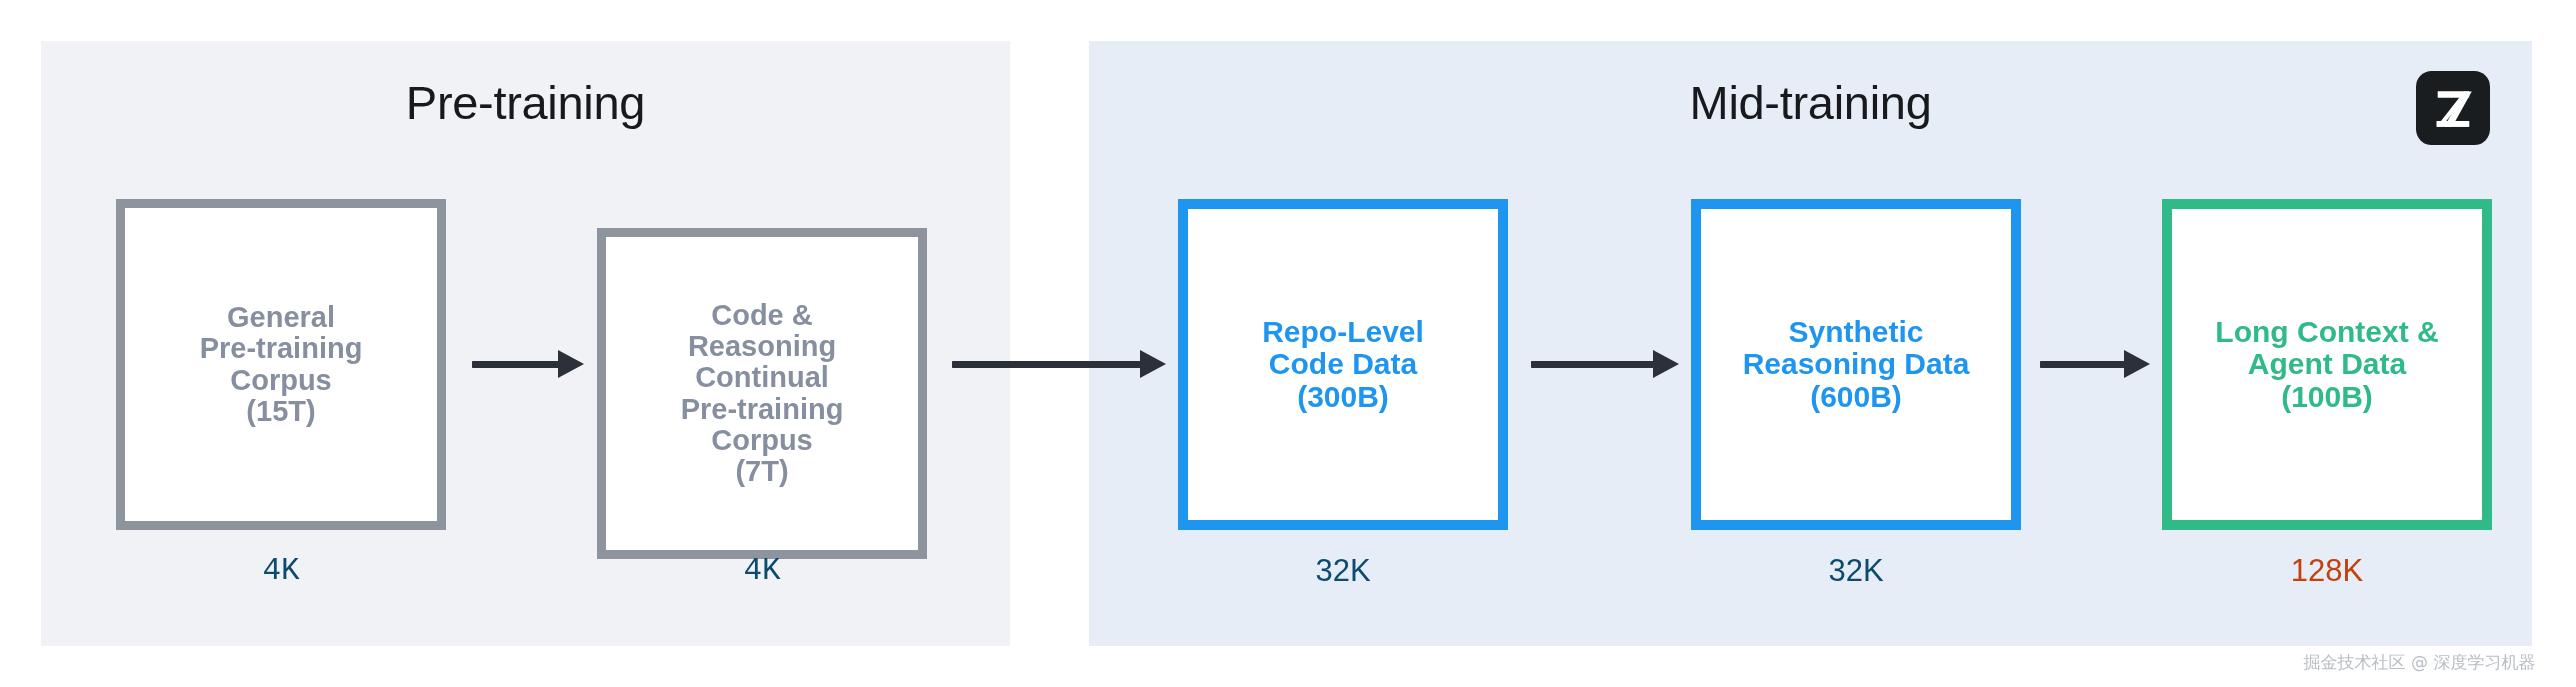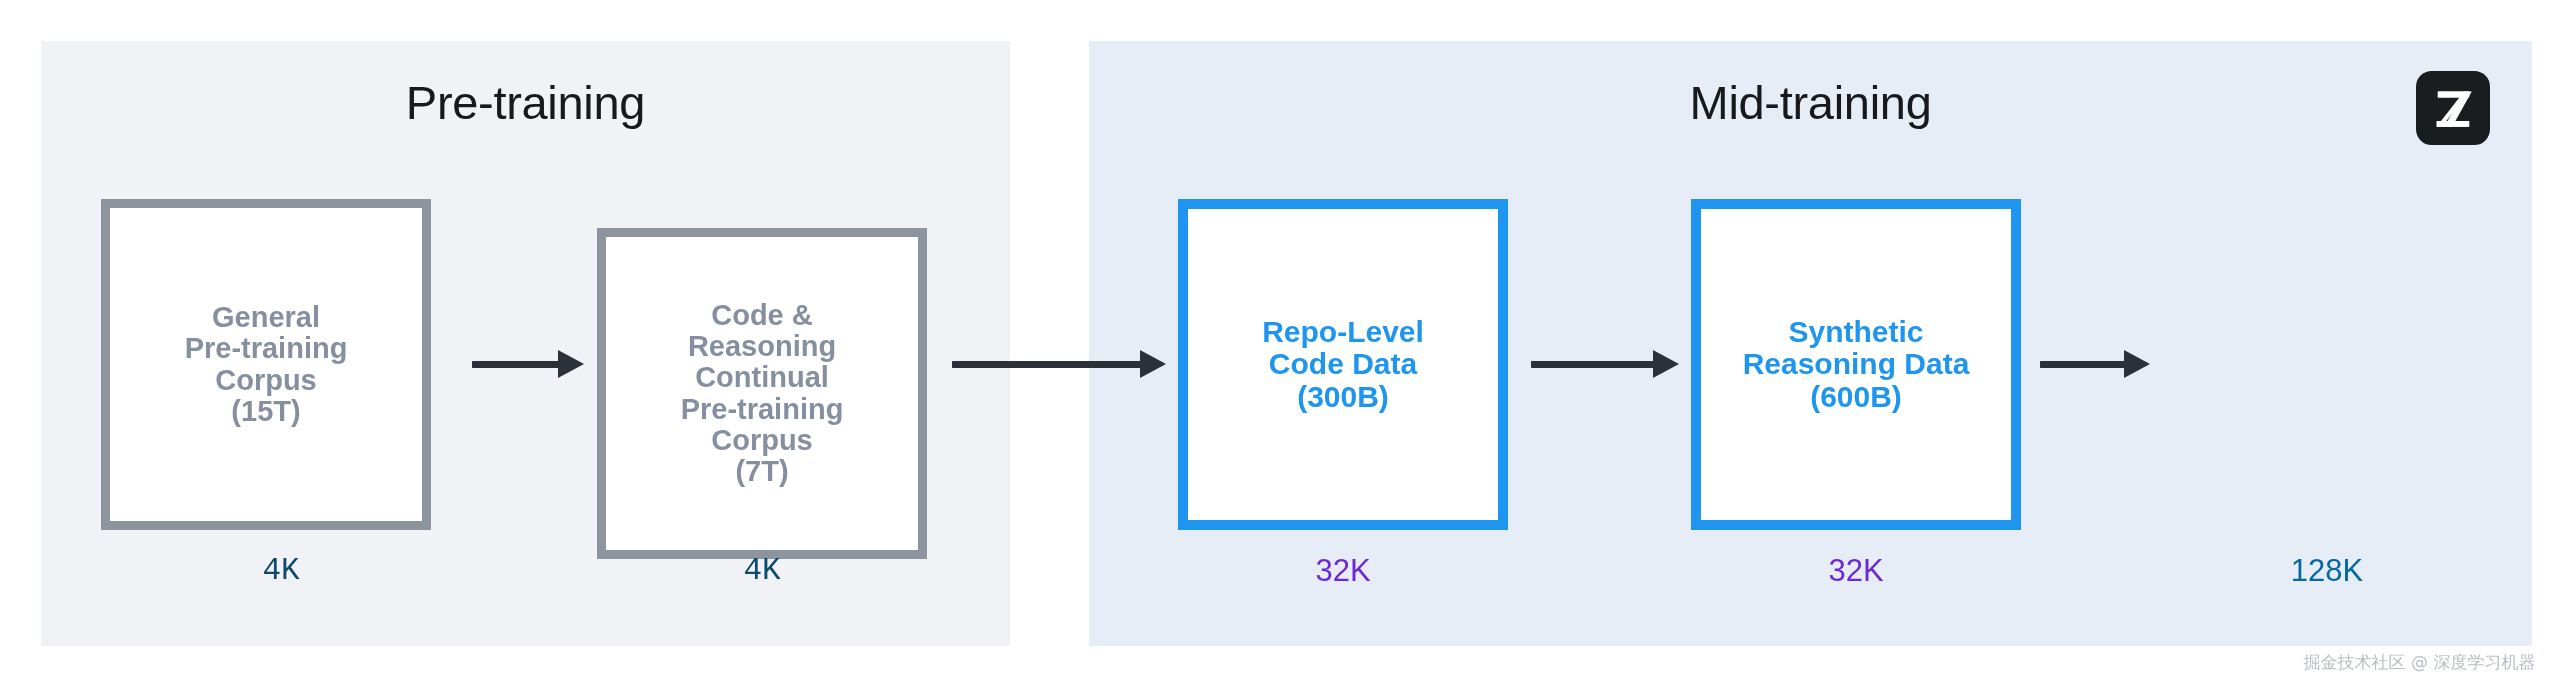--- a/index.html
+++ b/index.html
@@ -35,22 +35,22 @@
   .box-green{border:10.5px solid #2fba87;}
   .box-green .box-label{color:#2fba87;font-size:30px;}
 
   
   .ctx-label{
     position:absolute;top:555px;width:330px;
     text-align:center;font-size:31px;font-weight:400;
     line-height:1;white-space:nowrap;
   }
   .ctx-gray{color:#0c4a6e;font-family:Liberation Mono, monospace;}
-  .ctx-blue{color:#6d28d9;}
-  .ctx-green{color:#0369a1;}
+  .ctx-blue{color:#0c4a6e;}
+  .ctx-green{color:#c2410c;}
 
   
   .arrow{position:absolute;top:350px;height:29px;}
   .arrow .shaft{
     position:absolute;left:0;top:11px;height:7.2px;
     background:#2b3039;border-radius:0.7px;
   }
   .arrow .head{
     position:absolute;top:0;width:0;height:0;
     border-top:14.4px solid transparent;
@@ -80,21 +80,21 @@
 <div id="stage">
 
   <div class="panel" id="panel-pre">
     <div class="panel-title">Pre-training</div>
   </div>
 
   <div class="panel" id="panel-mid">
     <div class="panel-title">Mid-training</div>
   </div>
 
-  <div class="stage-box box-gray" style="left:101px;">
+  <div class="stage-box box-gray" style="left:116px;">
     <div class="box-label">General
 Pre-training
 Corpus
 (15T)</div>
   </div>
 
   <div class="stage-box box-gray" style="left:597px;margin-top:29px;">
     <div class="box-label">Code &amp;
 Reasoning
 Continual
@@ -108,20 +108,25 @@
 Code Data
 (300B)</div>
   </div>
 
   <div class="stage-box box-blue" style="left:1691px;">
     <div class="box-label">Synthetic
 Reasoning Data
 (600B)</div>
   </div>
 
+  <div class="stage-box box-green" style="left:2162px;">
+    <div class="box-label">Long Context &amp;
+Agent Data
+(100B)</div>
+  </div>
 
   <div class="ctx-label ctx-gray" style="left:116px;">4K</div>
   <div class="ctx-label ctx-gray" style="left:597px;">4K</div>
   <div class="ctx-label ctx-blue" style="left:1178px;">32K</div>
   <div class="ctx-label ctx-blue" style="left:1691px;">32K</div>
   <div class="ctx-label ctx-green" style="left:2162px;">128K</div>
 
   <div class="arrow" style="left:472px;width:113px;">
     <div class="shaft" style="width:89px;"></div>
     <div class="head" style="left:86px;"></div>

